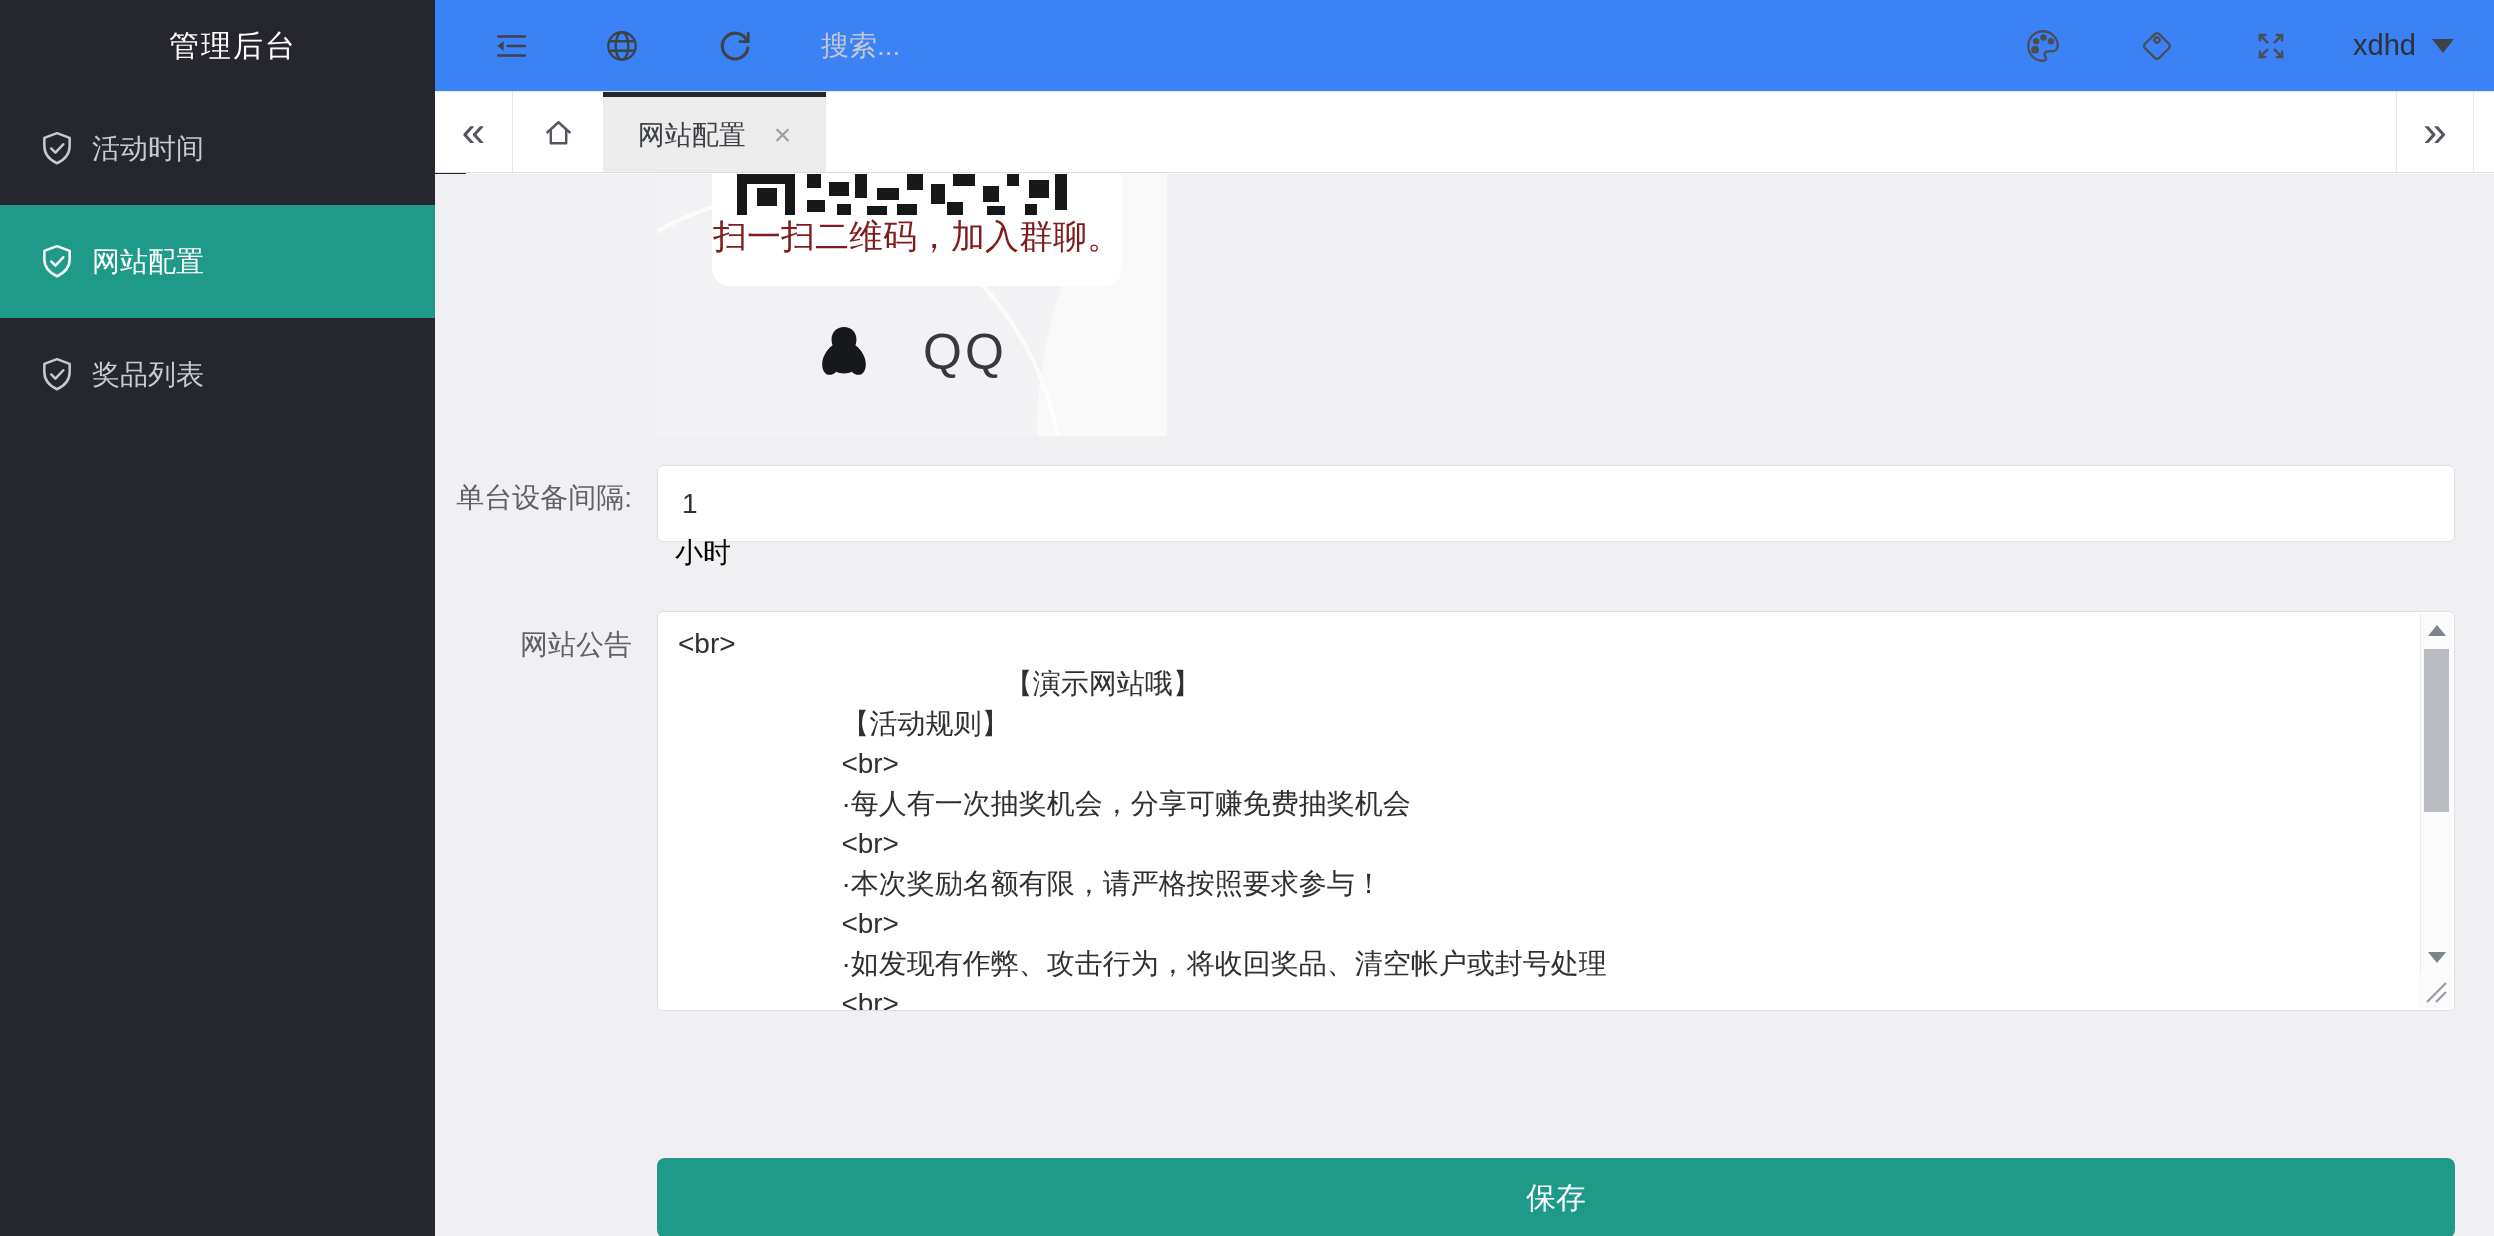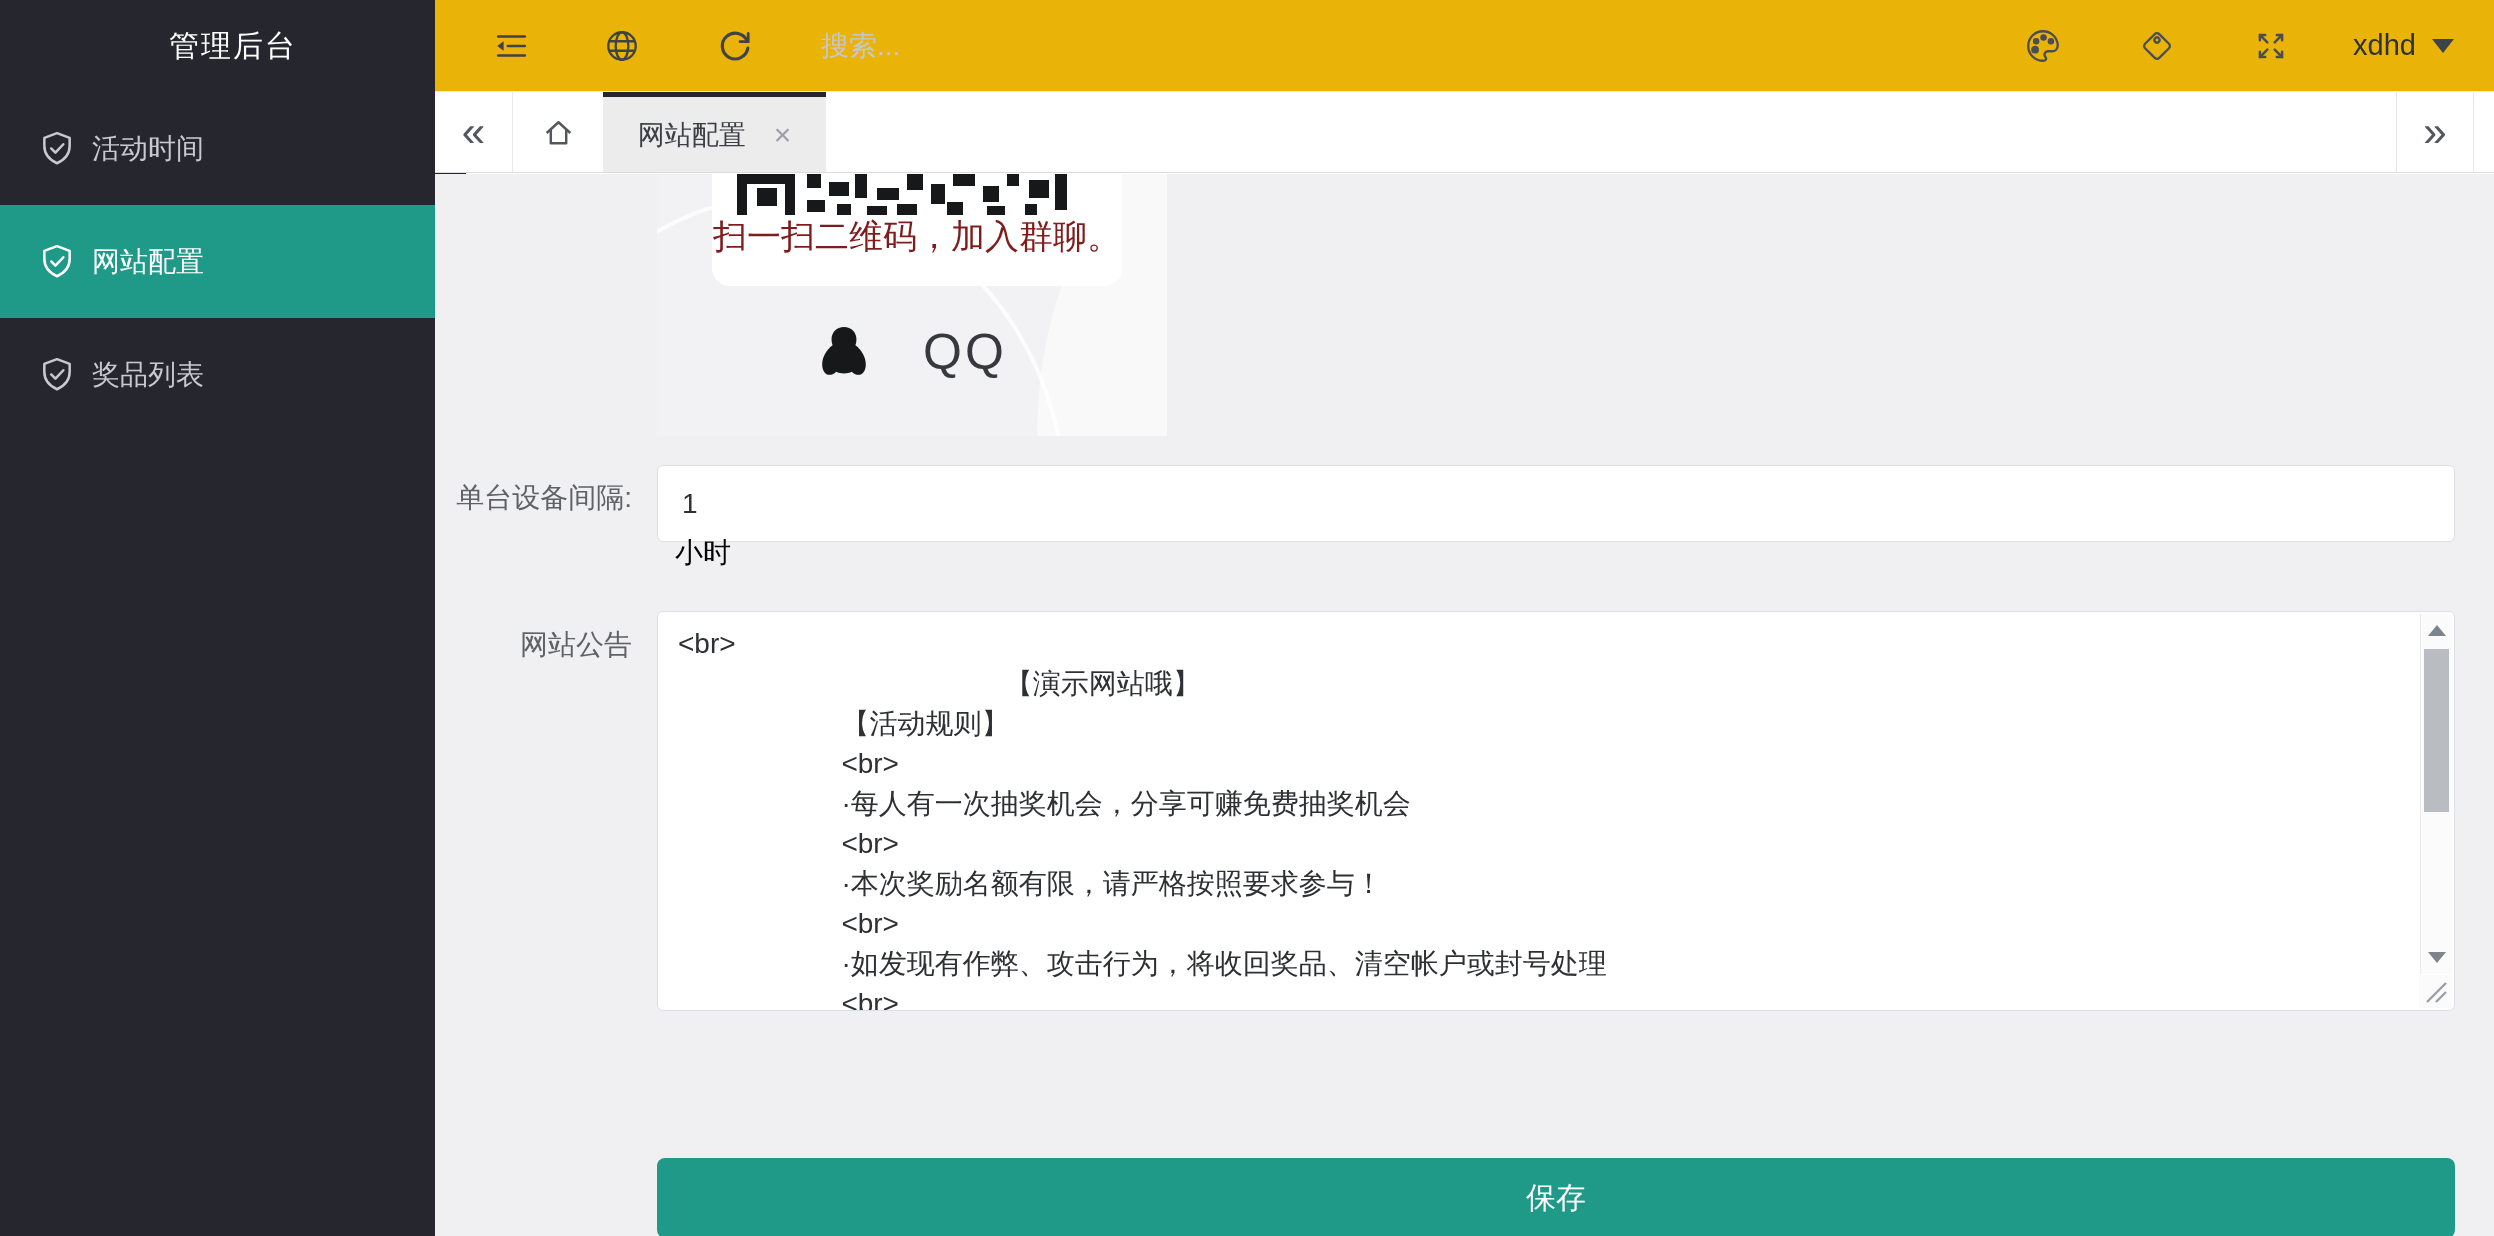--- a/index.html
+++ b/index.html
@@ -9,21 +9,21 @@
   
   .sidebar { position:absolute; left:0; top:0; bottom:0; width:466px; background:#26262e; }
   .sidebar-title { height:92px; display:flex; align-items:center; justify-content:center;
                    color:#fff; font-size:30px; letter-spacing:2px; }
   .menu-item { height:113px; display:flex; align-items:center; padding-left:38px;
                color:#c6c9d0; font-size:28px; cursor:pointer; }
   .menu-item.active { background:#1f9a89; color:#fff; }
   .menu-item svg { width:38px; height:38px; margin-right:16px; flex:none; }
 
   
-  .topbar { position:absolute; left:435px; top:0; right:0; height:91px; background:#eab308;
+  .topbar { position:absolute; left:435px; top:0; right:0; height:91px; background:#3b82f6;
             display:flex; align-items:center; }
   .icon-btn { width:64px; height:64px; display:flex; align-items:center; justify-content:center;
               cursor:pointer; flex:none; }
   .icon-btn svg { width:38px; height:38px; }
   .tb-fold { margin-left:44px; }
   .tb-globe { margin-left:47px; }
   .tb-refresh { margin-left:49px; }
   .search-input { margin-left:54px; width:420px; border:none; outline:none; font-size:28px;
                   color:#333; background:transparent; font-family:"Liberation Sans",sans-serif; }
   .search-input::placeholder { color:#c4c7cd; }

